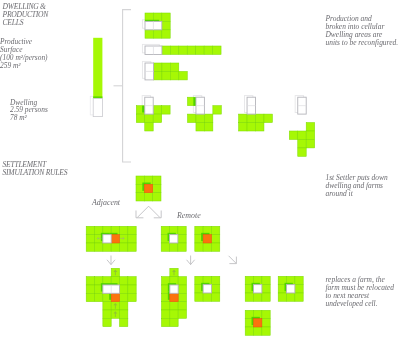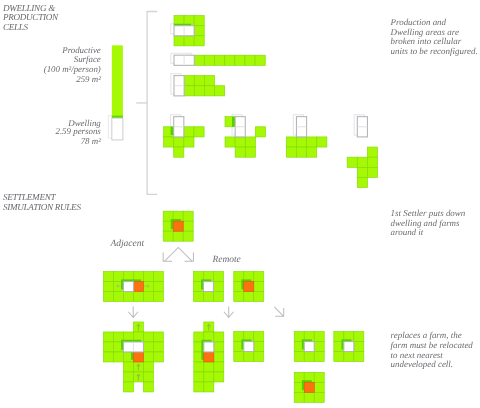--- a/index.html
+++ b/index.html
@@ -4,41 +4,41 @@
 <style>
   html,body{margin:0;padding:0;background:#ffffff;}
   body{width:400px;height:340px;overflow:hidden;position:relative;
        font-family:"Liberation Serif",serif;color:#6b6b70;
        -webkit-font-smoothing:antialiased;}
   .stage{position:absolute;left:0;top:0;width:400px;height:264px;}
   .txt{position:absolute;font-style:italic;white-space:pre;font-size:0;}
   .txt>div{white-space:pre;}
   .sec-title{font-size:7.6px;letter-spacing:-0.25px;}
   .sec-title>div{line-height:8px;height:8px;font-size:7.6px;}
-  .lab{font-size:7.4px;text-align:right;}
+  .lab{font-size:7.4px;}
   .lab>div{line-height:7.75px;height:7.75px;font-size:7.4px;}
   .note{font-size:7.45px;}
   .note>div{line-height:8px;height:8px;font-size:7.45px;}
   .mini{font-size:7.9px;line-height:7.9px;}
   svg.lay{position:absolute;left:0;top:0;width:400px;height:340px;overflow:visible;}
 </style>
 </head>
 <body>
 
 <div class="stage">
 
   <div class="txt sec-title" style="left:2.5px;top:3.4px;"><div>DWELLING &amp;</div><div>PRODUCTION</div><div>CELLS</div></div>
 
   <div class="txt sec-title" style="left:2.5px;top:160.5px;"><div>SETTLEMENT</div><div>SIMULATION RULES</div></div>
 
   <div class="txt lab" style="left:0;top:38.4px;width:84px;"><div>Productive</div><div>Surface</div><div>(100 m²/person)</div><div>259 m²</div></div>
 
-  <div class="txt lab" style="left:0;top:98.5px;width:84px;"><div>Dwelling</div><div>2.59 persons</div><div>78 m²</div></div>
-
-  <div class="txt note" style="left:325.5px;top:14.7px;"><div>Production and</div><div>Dwelling areas are</div><div>broken into cellular</div><div>units to be reconfigured.</div></div>
+  <div class="txt lab" style="left:0;top:98.5px;width:84px;padding-left:10px;"><div>Dwelling</div><div>2.59 persons</div><div>78 m²</div></div>
+
+  <div class="txt note" style="left:325.5px;top:14.7px;"><div>Production and</div><div>broken into cellular</div><div>Dwelling areas are</div><div>units to be reconfigured.</div></div>
 
   <div class="txt note" style="left:325.5px;top:174.2px;"><div>1st Settler puts down</div><div>dwelling and farms</div><div>around it</div></div>
 
 
   <div class="txt note" style="left:325.5px;top:276.2px;"><div>replaces a farm, the</div><div>farm must be relocated</div><div>to next nearest</div><div>undeveloped cell.</div></div>
 
   <div class="txt mini" style="left:92px;top:199px;">Adjacent</div>
   <div class="txt mini" style="left:177px;top:211.6px;">Remote</div>
 
   <svg class="lay" viewBox="0 0 400 340">

